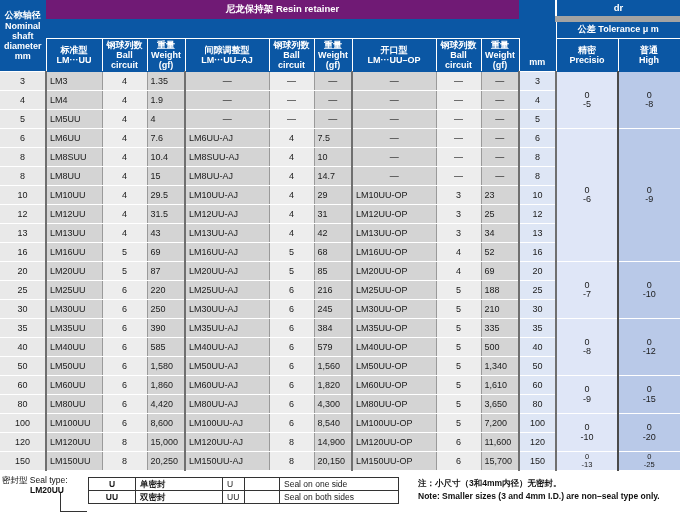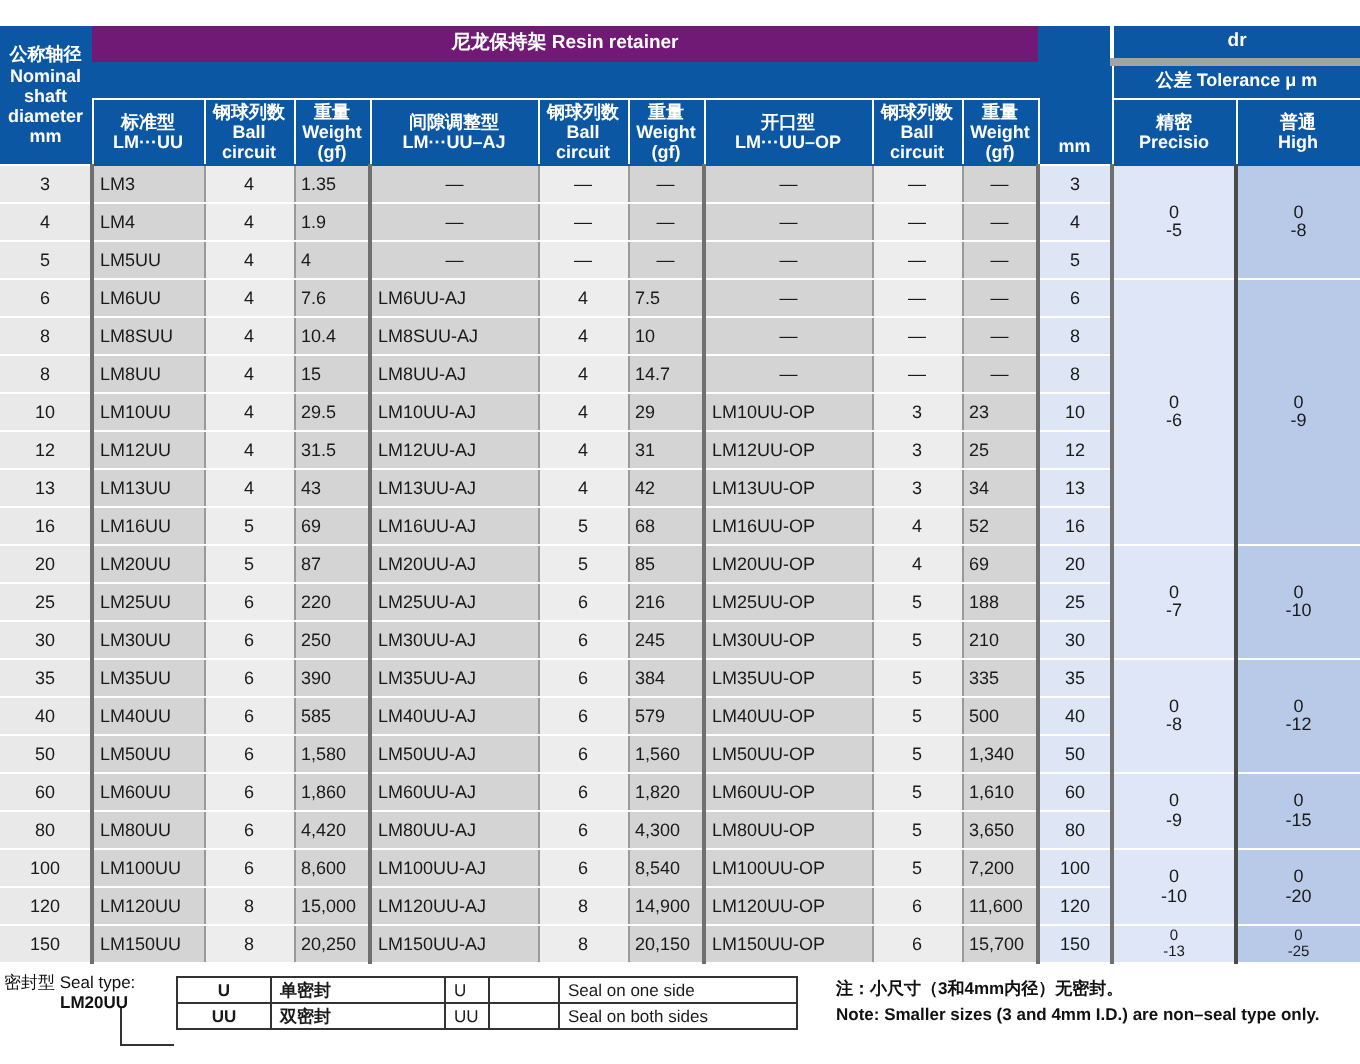--- a/index.html
+++ b/index.html
@@ -11,21 +11,20 @@
     width: 680px;
     height: 532px;
     font-family: "Liberation Sans", sans-serif;
     color: #1a1a1a;
     overflow: hidden;
   }
   #root {
     width: 680px;
     height: 468px;
     position: relative;
-    margin-top: 13px;
   }
 
   table.spec {
     border-collapse: collapse;
     table-layout: fixed;
     width: 680px;
     font-size: 9px;
   }
   .hdr-cell {
     background: #0b57a4;
@@ -61,21 +60,21 @@
     padding: 2px 0 3px 0;
     border-left: 2px solid #ffffff;
   }
   .tol-band {
     background: #0b57a4;
     color: #ffffff;
     font-weight: bold;
     font-size: 9px;
     text-align: center;
     padding: 1px 0 2px 0;
-    border-top: 4px solid #a3a3a3;
+    border-top: 6px solid #a3a3a3;
     border-left: 1px solid #ffffff;
   }
   .hdr-mm {
     background: #0b57a4;
     color: #ffffff;
     font-weight: bold;
     font-size: 9px;
     text-align: center;
     vertical-align: bottom;
     padding-bottom: 4px;

